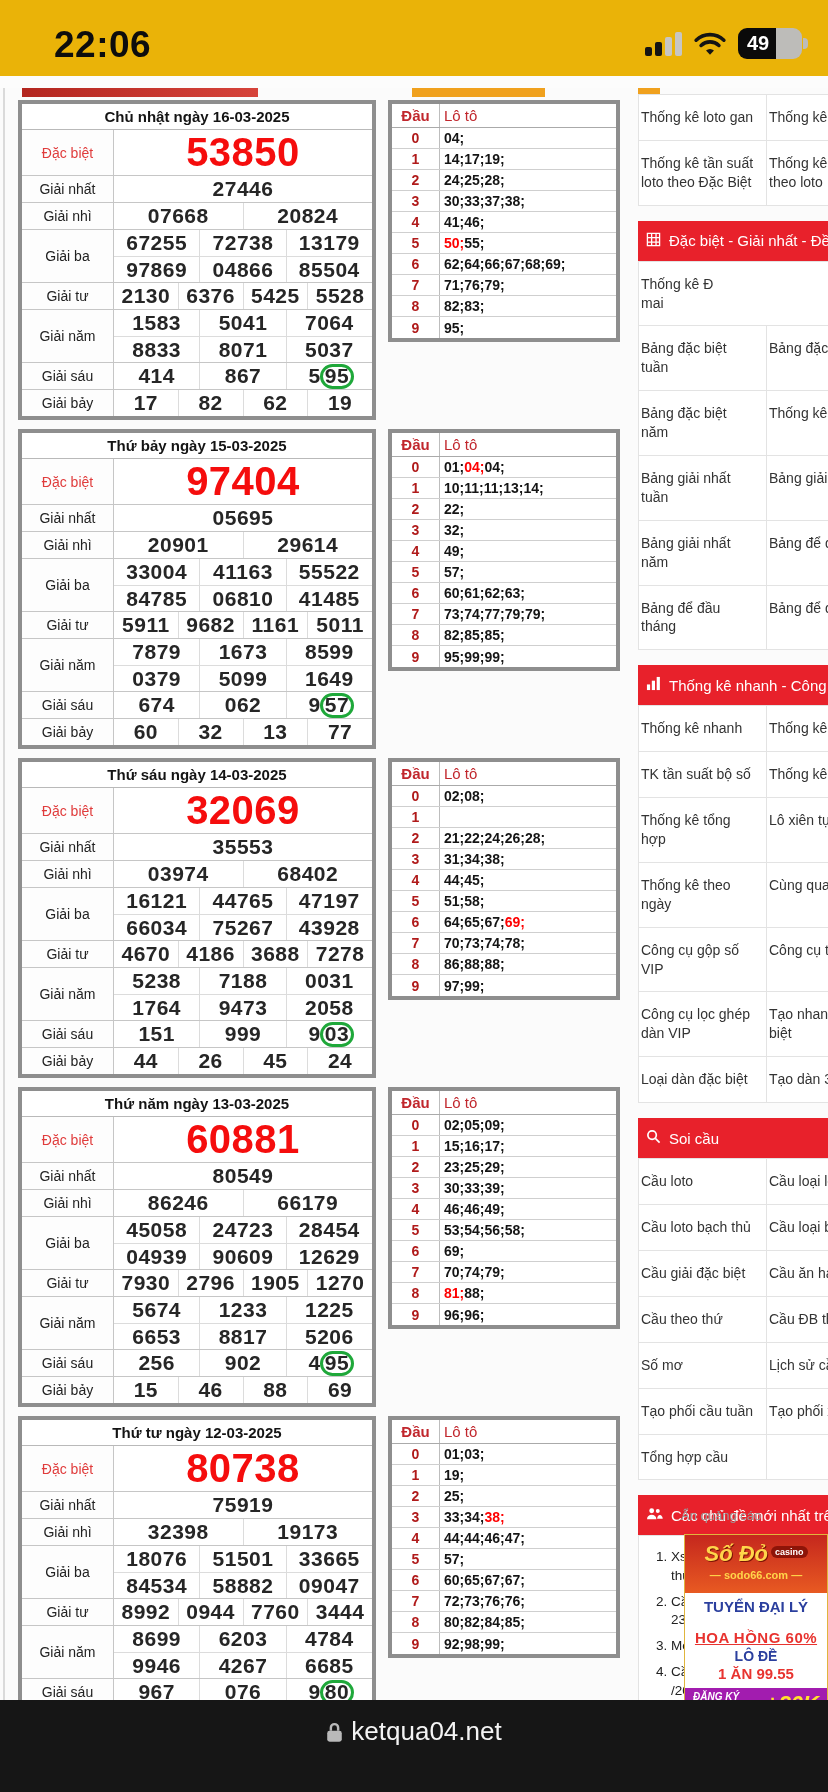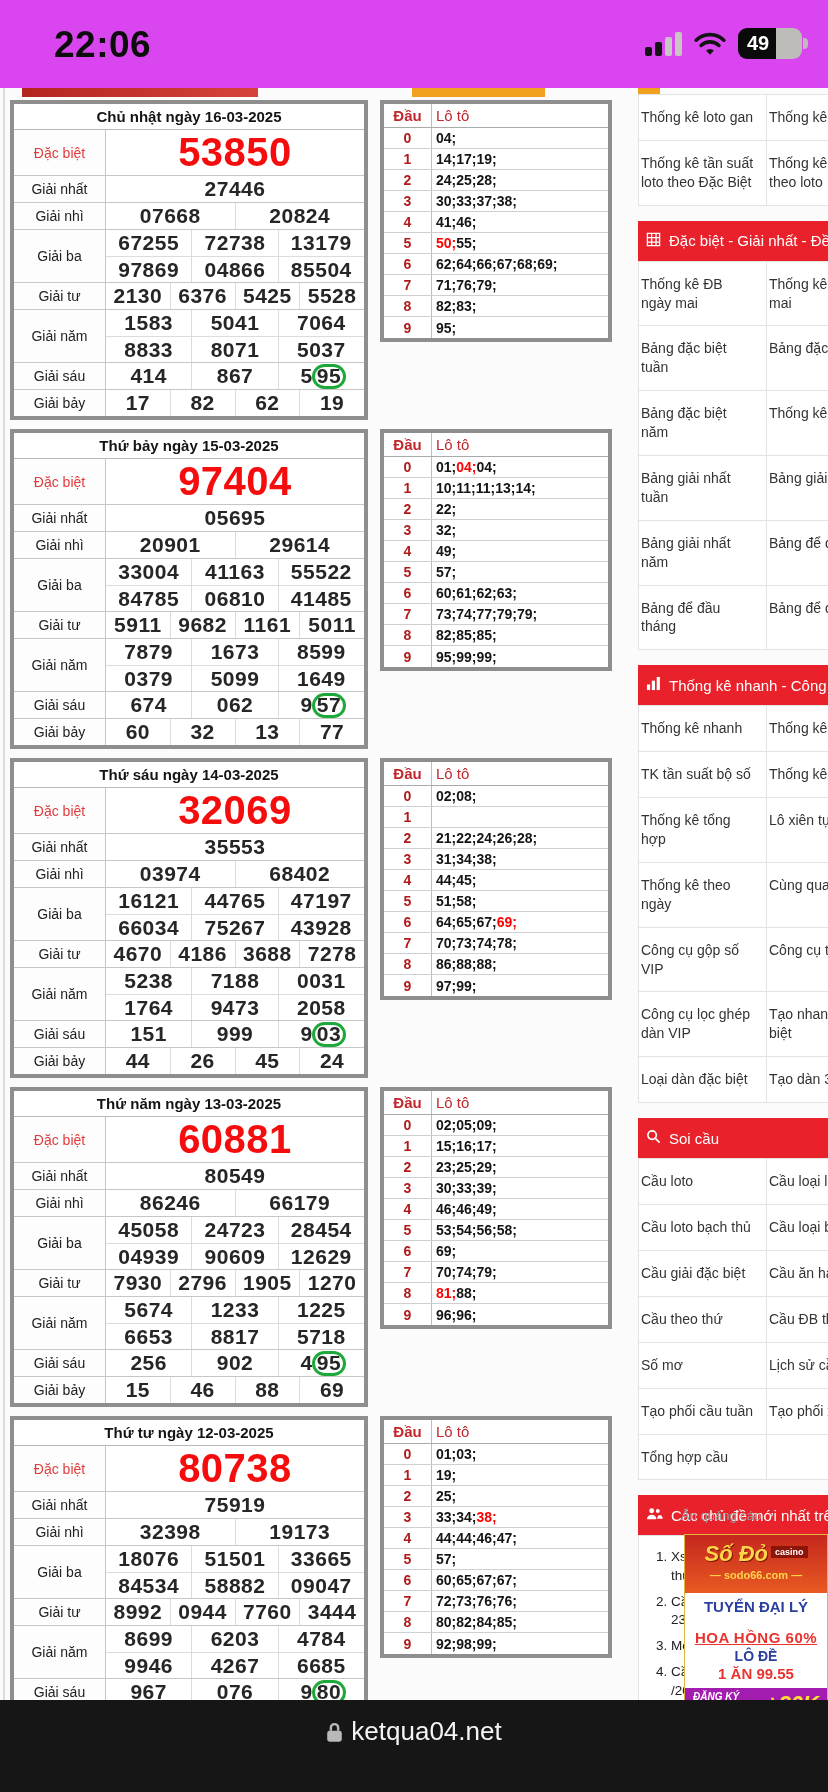--- a/index.html
+++ b/index.html
@@ -2,21 +2,21 @@
 <html><head>
 <meta charset="utf-8">
 <style>
   * { box-sizing: border-box; }
   html,body { margin:0; padding:0; }
   body {
     width:828px; height:1792px; overflow:hidden; position:relative;
     background:#fcfcfc; font-family:"Liberation Sans", sans-serif;
   }
   
-  #status { position:absolute; top:0; left:0; width:828px; height:99px; background:#d946ef; }
+  #status { position:absolute; top:0; left:0; width:828px; height:76px; background:#eab308; }
   #status .time { position:absolute; left:54px; top:24px; font-size:37px; font-weight:bold; color:#0d0d0d; letter-spacing:.5px; }
   #status .sicons { position:absolute; right:26px; top:28px; display:flex; align-items:center; gap:11px; }
   .bars { display:flex; align-items:flex-end; gap:3px; height:24px; }
   .bars i { display:block; width:7px; border-radius:2px; }
   .bars i:nth-child(1){ height:9px;  background:#141414;}
   .bars i:nth-child(2){ height:14px; background:#141414;}
   .bars i:nth-child(3){ height:19px; background:#c7c6c4;}
   .bars i:nth-child(4){ height:24px; background:#c7c6c4;}
   .batt { position:relative; width:64px; height:31px; border-radius:9px;
     background:linear-gradient(to right,#0a0a0a 0 60%,#bdbcb9 60% 100%);
@@ -24,21 +24,21 @@
   .batt span { color:#fff; font-size:20px; font-weight:bold; margin-left:9px; }
   .batt::after { content:""; position:absolute; right:-6px; top:10px; width:5px; height:11px;
     background:#bdbcb9; border-radius:0 4px 4px 0; }
   
   #content { position:absolute; top:88px; left:0; width:828px; height:1612px; overflow:hidden; background:#fbfbfb; }
   .edge { position:absolute; left:3px; top:0; height:100%; width:2px; background:#dadada; }
   .frag { position:absolute; top:0; height:9px; }
   .f1 { left:22px; width:236px; background:linear-gradient(to right,#b3261f,#d6433a); }
   .f2 { left:412px; width:133px; background:#f0a11e; }
   .f3 { left:638px; width:22px; background:#f0a11e; }
-  #days { position:absolute; left:10px; top:12px; }
+  #days { position:absolute; left:18px; top:12px; }
   .day { display:flex; margin-bottom:9px; }
   
   .rt { width:358px; border:4px solid #8e8e8e; background:#fff; }
   .rt-title { height:26px; line-height:26px; text-align:center; font-size:15px; font-weight:bold; color:#141414; border-bottom:1px solid #b9b9b9; }
   .rt-row { display:flex; border-bottom:1px solid #c6c6c6; }
   .rt-row:last-child { border-bottom:none; }
   .rt-label { width:92px; flex:none; display:flex; align-items:center; justify-content:center;
     font-size:14px; color:#222; border-right:1px solid #c6c6c6; background:#fdfdfd; }
   .rt-special .rt-label { color:#e03c3c; }
   .rt-vals { flex:1; display:flex; flex-direction:column; }
@@ -76,21 +76,21 @@
   .sb-topics ol { margin:0; padding-left:32px; }
   .sb-topics li { font-size:13.5px; color:#222; line-height:1.35; margin-bottom:8px; white-space:pre-line; }
   .sb-topics li:last-child { margin-bottom:0; }
   
   #ad-label { position:absolute; left:681px; top:1420px; font-size:13px; color:#9b9b9b; }
   #ad { position:absolute; left:684px; top:1446px; width:144px; border:1px solid #e0b53c; }
   .ad-top { height:58px; background:linear-gradient(#c5271d,#e85a22); text-align:center; padding-top:6px; }
   .brand-main { font-size:22px; font-weight:bold; font-style:italic; color:#ffd54a;
     text-shadow:1px 1px 0 #7a1205; }
   .brand-casino { font-size:9px; font-weight:bold; color:#fff; background:#8d1408;
-    border-radius:0; padding:1px 4px; margin-left:3px; vertical-align:super; }
+    border-radius:6px; padding:1px 4px; margin-left:3px; vertical-align:super; }
   .brand-domain { font-size:11px; color:#ffd54a; font-weight:bold; margin-top:2px; }
   .ad-mid { background:#fff; text-align:center; padding:5px 0 6px; }
   .ad-mid .l1 { color:#2b3f9e; font-weight:bold; font-size:15px; }
   .ad-mid .l2 { color:#e8332f; font-weight:bold; font-size:15px; letter-spacing:.5px; margin-top:14px;text-decoration:underline; }
   .ad-mid .l3 { color:#2b3f9e; font-weight:bold; font-size:14px; margin-top:2px; }
   .ad-mid .l4 { color:#e8332f; font-weight:bold; font-size:15px; margin-top:1px; }
   .ad-btn { background:#a21caf; display:flex; align-items:flex-start; justify-content:space-between;
     padding:3px 8px; min-height:32px; }
   .ad-btn .cta { color:#fff; font-size:10px; font-weight:bold; font-style:italic; line-height:1.2; }
   .ad-btn .cta span { display:block; }
@@ -723,21 +723,21 @@
               <div class="rt-label">Giải năm</div>
               <div class="rt-vals">
                 <div class="rt-line">
                   <div class="rt-cell">5674</div>
                   <div class="rt-cell">1233</div>
                   <div class="rt-cell">1225</div>
                 </div>
                 <div class="rt-line">
                   <div class="rt-cell">6653</div>
                   <div class="rt-cell">8817</div>
-                  <div class="rt-cell">5718</div>
+                  <div class="rt-cell">5206</div>
                 </div>
               </div>
             </div>
             <div class="rt-row">
               <div class="rt-label">Giải sáu</div>
               <div class="rt-vals">
                 <div class="rt-line">
                   <div class="rt-cell">256</div>
                   <div class="rt-cell">902</div>
                   <div class="rt-cell">
@@ -1035,21 +1035,20 @@
           </div>
         </div>
         <div class="sb-head">
           <span><svg width="15" height="15" viewBox="0 0 16 16">
               <path d="M1.5 1.5h13v13h-13zM1.5 6h13M1.5 10.7h13M6 1.5v13M10.7 1.5v13" fill="none" stroke="#fff" stroke-width="1.4"></path>
             </svg></span>
           <span>Đặc biệt - Giải nhất - Đề đầu</span>
         </div>
         <div class="sb-table">
           <div class="sb-row">
-            <div class="sb-cell sb-l">Thống kê ĐB ngày mai</div>
             <div class="sb-cell sb-r">Thống kê Đ
 mai</div>
           </div>
           <div class="sb-row">
             <div class="sb-cell sb-l">Bảng đặc biệt tuần</div>
             <div class="sb-cell sb-r">Bảng đặc bi</div>
           </div>
           <div class="sb-row">
             <div class="sb-cell sb-l">Bảng đặc biệt năm</div>
             <div class="sb-cell sb-r">Thống kê gi</div>

